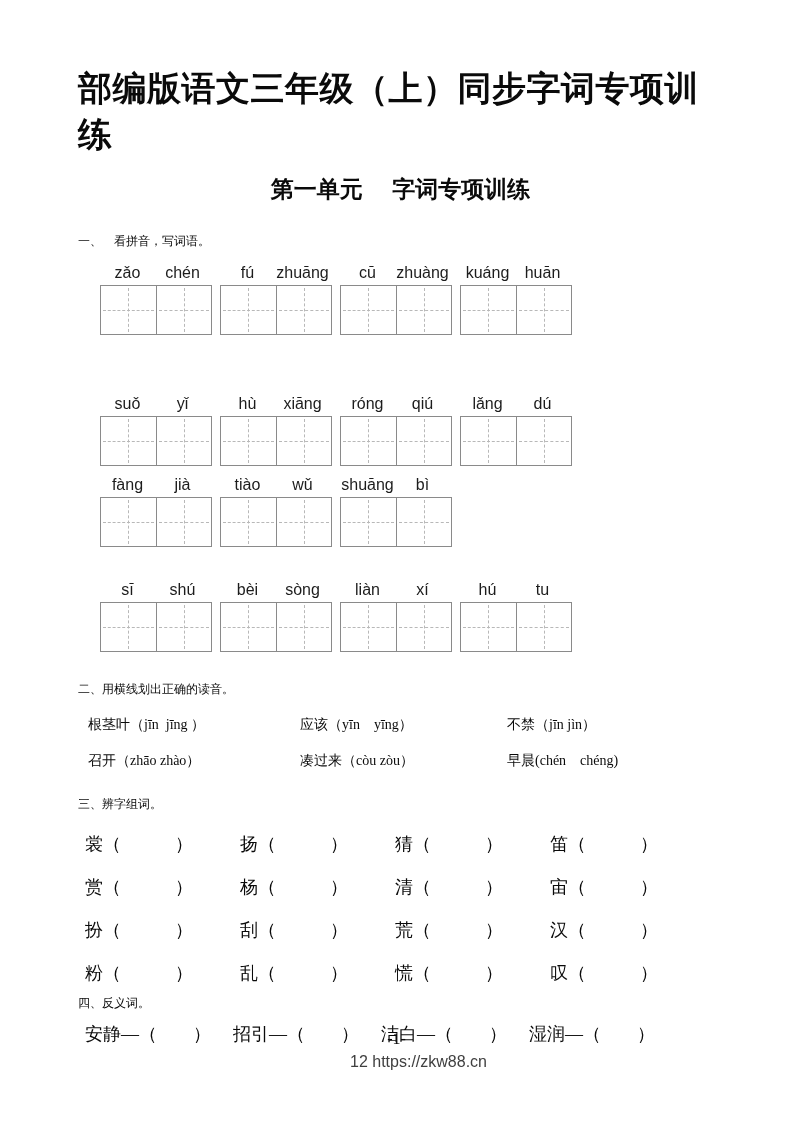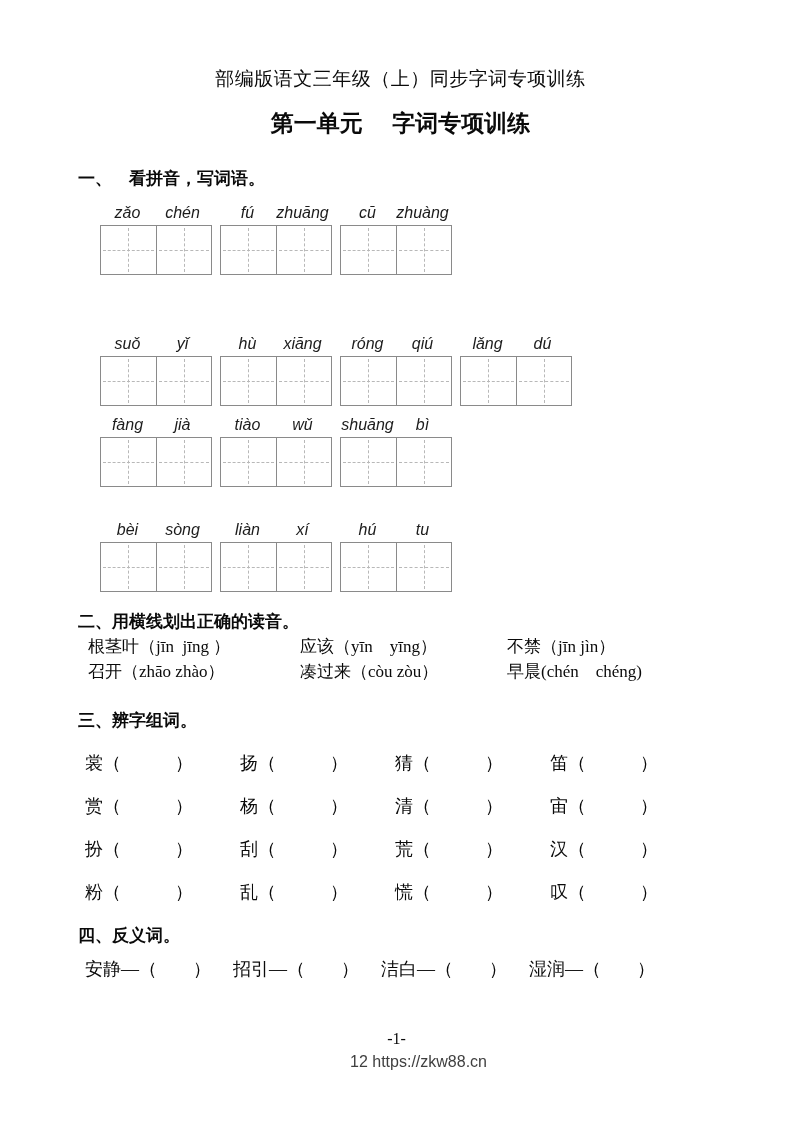--- a/index.html
+++ b/index.html
@@ -1,43 +1,43 @@
 <!DOCTYPE html>
 <html><head>
 <meta charset="utf-8">
 <style>
   html,body{margin:0;padding:0;background:#ffffff;}
   .page{width:793px;height:1122px;position:relative;background:#fff;color:#0a0a0a;
         font-family:"Liberation Serif",serif;overflow:hidden;}
   .content{padding:66px 70px 0 78px;}
-  .title{font-size:19px;font-weight:400;text-align:center;letter-spacing:.5px;
+  .title{font-size:34px;font-weight:700;letter-spacing:.5px;
          font-family:"Liberation Sans",sans-serif;}
   .subtitle{font-size:23px;font-weight:700;text-align:center;margin-top:16px;
          font-family:"Liberation Sans",sans-serif;}
-  .sec-h{font-size:17px;font-weight:700;white-space:pre;}
+  .sec-h{font-size:12px;font-weight:400;white-space:pre;}
   .h1{margin-top:28px;}
-  .h2{margin-top:18px;}
+  .h2{margin-top:29px;}
   .h3{margin-top:26px;}
-  .h4{margin-top:20px;}
+  .h4{margin-top:10px;}
 
   .pyrow{margin-left:22px;display:flex;gap:10px;}
   .r1{margin-top:14px;}
   .r2{margin-top:60px;}
   .r3{margin-top:10px;}
   .r4{margin-top:34px;}
   .group{width:110px;}
   .py{display:flex;font-family:"Liberation Sans",sans-serif;font-size:16px;color:#1c1c1c;margin-bottom:3px;}
-  .py span{flex:1;text-align:center;font-style:italic;}
+  .py span{flex:1;text-align:center;}
   .boxes{display:flex;border:1px solid #8a8a8a;width:110px;height:48px;background:#fff;}
   .cell{flex:1;position:relative;}
   .cell + .cell{border-left:1px solid #8a8a8a;}
   .cell::before{content:"";position:absolute;left:2px;right:2px;top:50%;border-top:1px dashed #b8b8b8;}
   .cell::after{content:"";position:absolute;top:2px;bottom:2px;left:50%;border-left:1px dashed #b8b8b8;}
 
-  .pron-row{display:flex;margin-top:2px;padding-left:10px;font-size:17px;}
+  .pron-row{display:flex;margin-top:18px;padding-left:10px;font-size:14px;}
   .pron{white-space:pre;}
   .c1{width:212px;}
   .c2{width:207px;}
 
   .zc-row{display:flex;margin-top:19px;padding-left:7px;font-size:18px;}
   .zc-item{width:155px;white-space:pre;}
 
   .anto-row{display:flex;margin-top:10px;padding-left:7px;font-size:18px;gap:22px;}
   .anto-item{white-space:pre;}
 
@@ -81,20 +81,30 @@
         <div class="group">
           <div class="py">
               <span>cū</span>
               <span>zhuàng</span>
             </div>
           <div class="boxes">
               <div class="cell"></div>
               <div class="cell"></div>
             </div>
         </div>
+        <div class="group">
+          <div class="py">
+              <span>kuáng</span>
+              <span>huān</span>
+            </div>
+          <div class="boxes">
+              <div class="cell"></div>
+              <div class="cell"></div>
+            </div>
+        </div>
       </div>
 
       <div class="pyrow r2">
         <div class="group">
           <div class="py">
               <span>suǒ</span>
               <span>yǐ</span>
             </div>
           <div class="boxes">
               <div class="cell"></div>
@@ -160,20 +170,30 @@
               <span>bì</span>
             </div>
           <div class="boxes">
               <div class="cell"></div>
               <div class="cell"></div>
             </div>
         </div>
       </div>
 
       <div class="pyrow r4">
+        <div class="group">
+          <div class="py">
+              <span>sī</span>
+              <span>shú</span>
+            </div>
+          <div class="boxes">
+              <div class="cell"></div>
+              <div class="cell"></div>
+            </div>
+        </div>
         <div class="group">
           <div class="py">
               <span>bèi</span>
               <span>sòng</span>
             </div>
           <div class="boxes">
               <div class="cell"></div>
               <div class="cell"></div>
             </div>
         </div>

